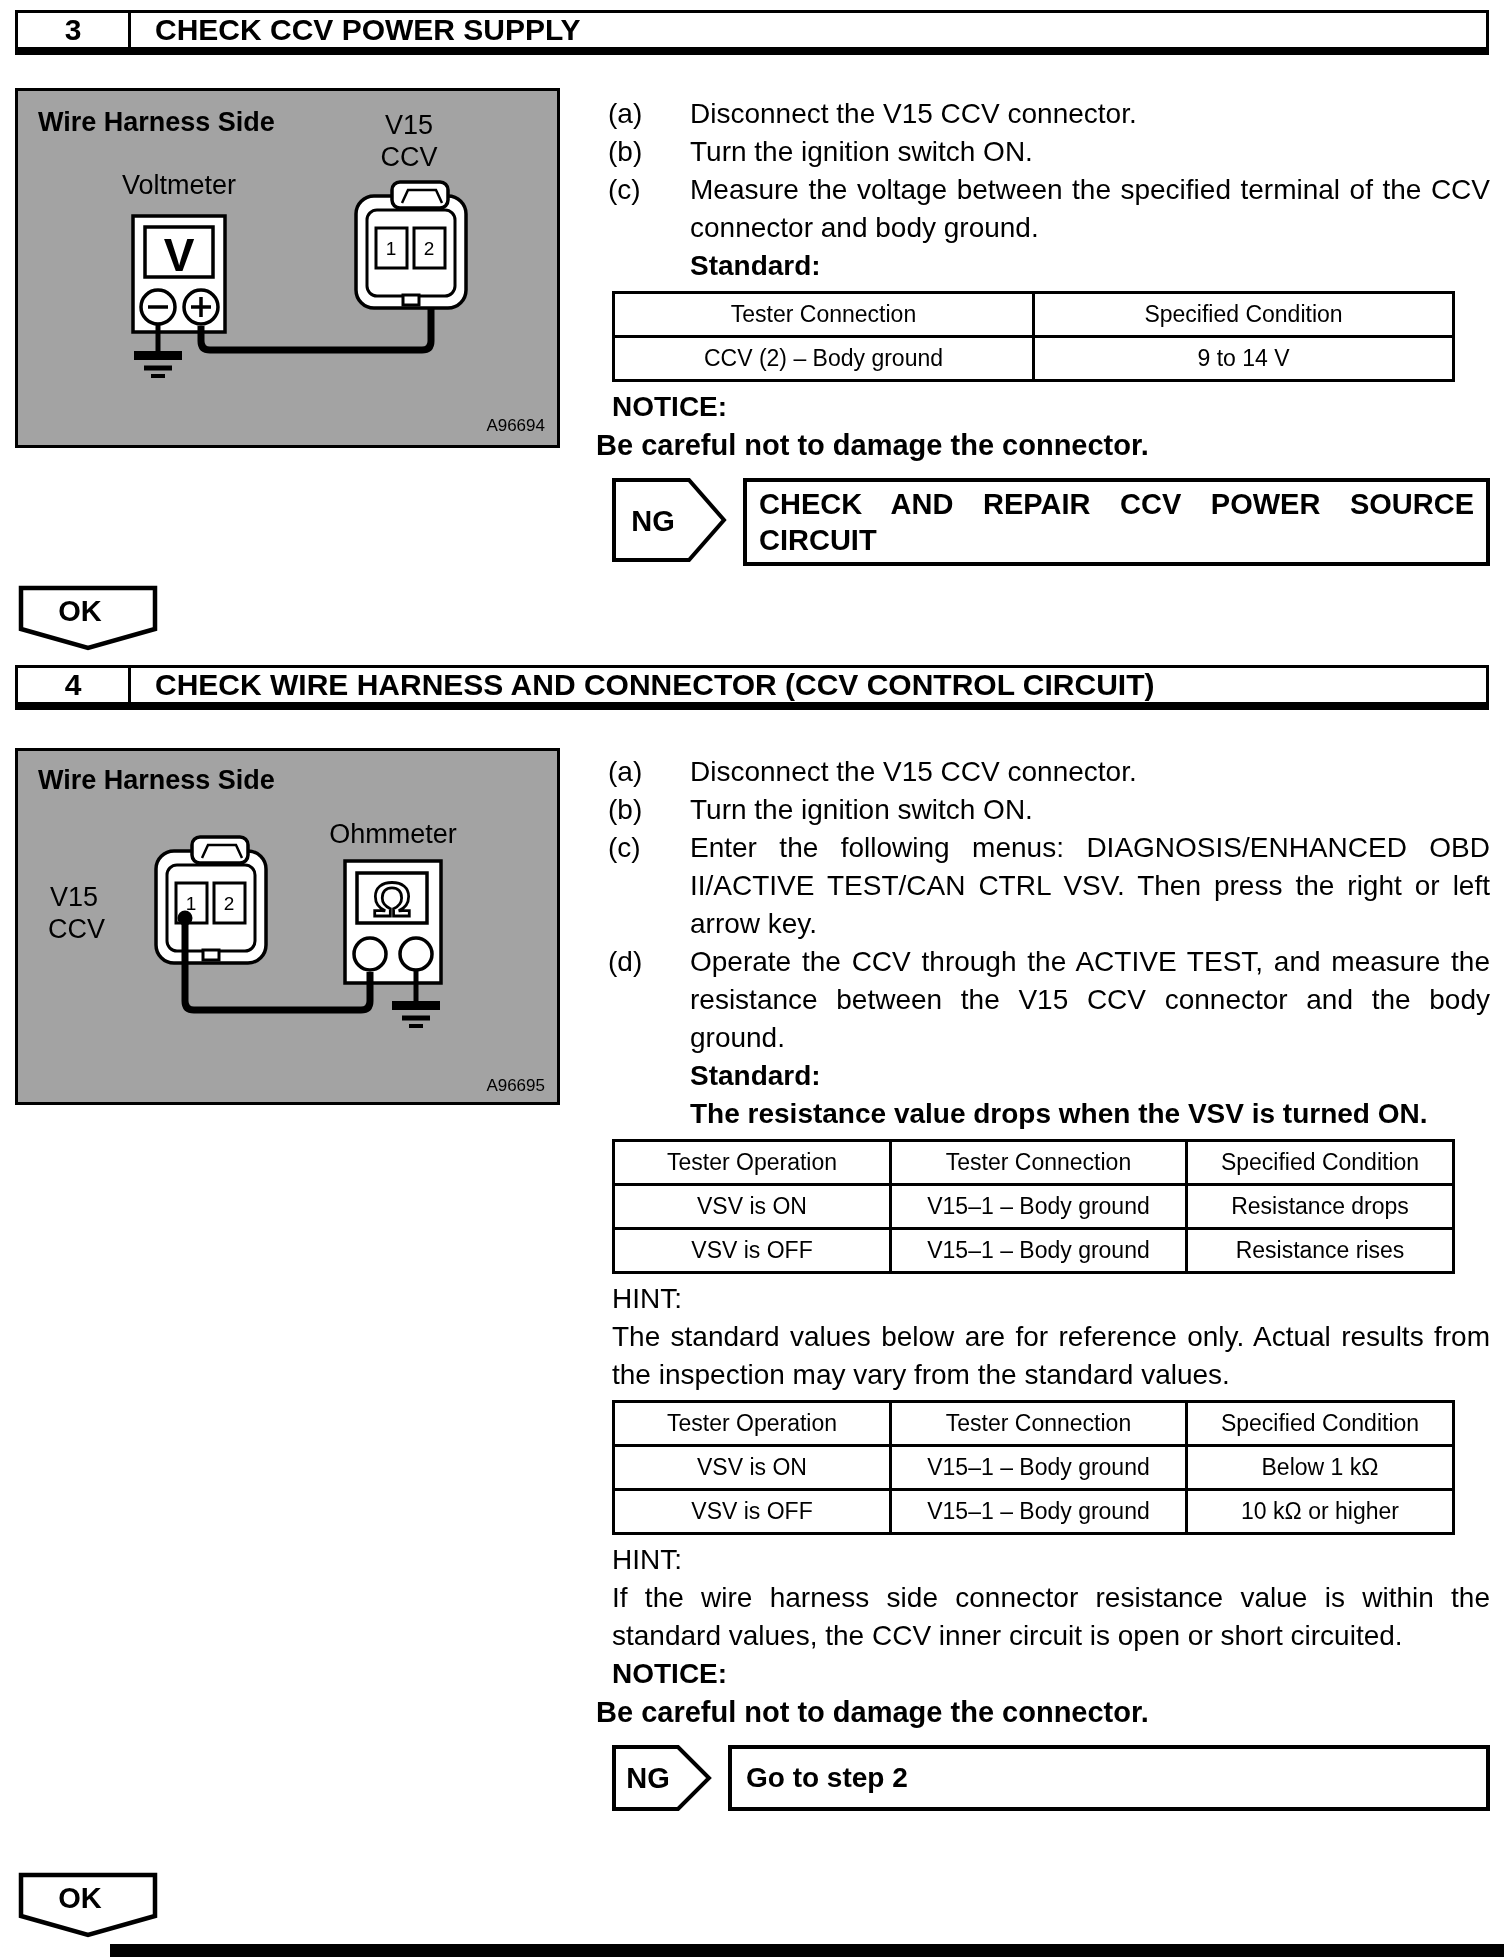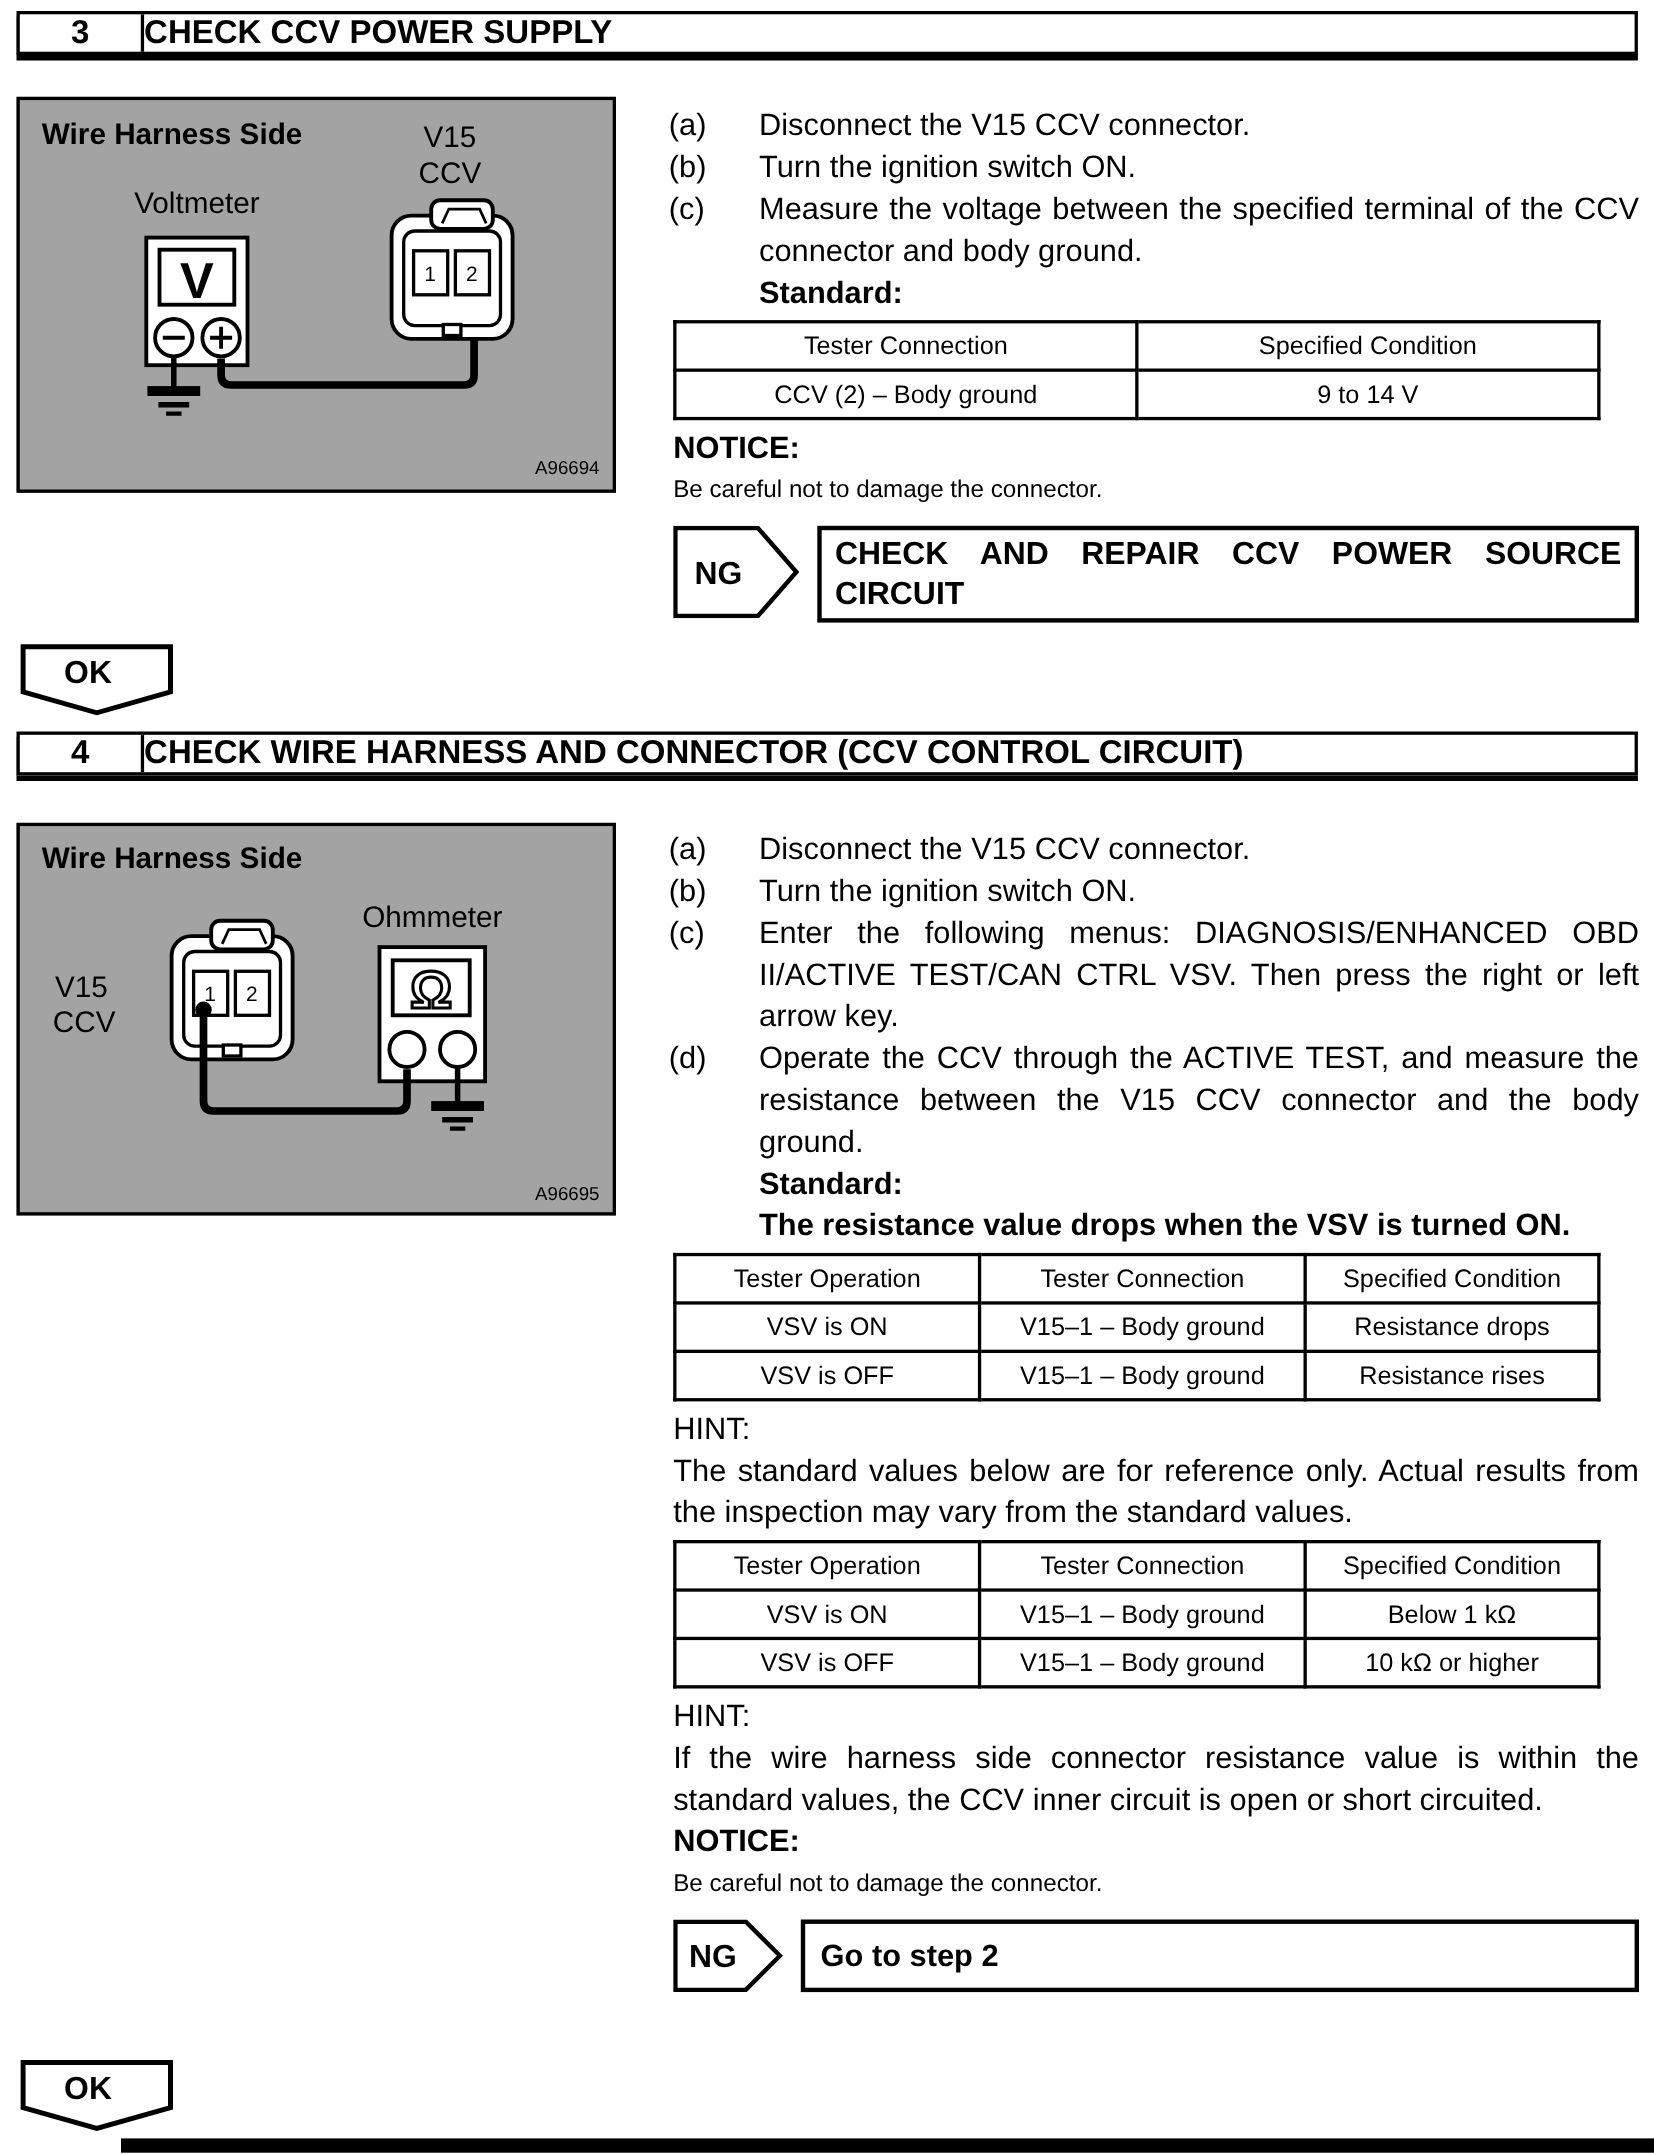--- a/index.html
+++ b/index.html
@@ -11,21 +11,21 @@
   .step-header{
     position:absolute;left:15px;width:1474px;height:40px;
     border:3px solid #000;box-shadow:0 5px 0 #000;background:#fff;
     display:flex;align-items:stretch;box-sizing:border-box;
   }
   .step-num{
     width:110px;border-right:3px solid #000;display:flex;align-items:center;
     justify-content:center;font-weight:bold;font-size:30px;
   }
   .step-title{
-    display:flex;align-items:center;font-weight:bold;font-size:30px;
+    display:flex;align-items:center;padding-left:24px;font-weight:bold;font-size:30px;
     white-space:nowrap;
   }
   
   .figure{
     position:absolute;left:15px;width:545px;border:3px solid #000;
     box-sizing:border-box;background:#a3a3a3;
   }
   .figure svg{display:block;}
   svg text{font-family:"Liberation Sans","DejaVu Sans",sans-serif;}
   .fig-label-bold{font-weight:bold;font-size:27px;fill:#000;}
@@ -38,21 +38,21 @@
   .shape{stroke:#000;fill:#fff;}
   
   .col{position:absolute;left:596px;width:894px;}
   .li{display:flex;font-size:28px;line-height:38px;}
   .li .letter{flex:none;width:94px;padding-left:12px;box-sizing:border-box;}
   .li .txt{flex:1;text-align:justify;}
   .lbl-ind{margin-left:94px;font-weight:bold;font-size:28px;line-height:38px;}
   .bold-ind{margin-left:94px;font-weight:bold;font-size:28px;line-height:38px;text-align:justify;width:800px;box-sizing:border-box;}
   .plain-lbl{margin-left:16px;font-size:28px;line-height:38px;}
   .notice-lbl{margin-left:16px;font-weight:bold;font-size:28px;line-height:38px;}
-  .notice-txt{margin-left:16px;font-weight:normal;font-size:22px;line-height:38px;}
+  .notice-txt{margin-left:0;font-weight:bold;font-size:29px;line-height:38px;}
   .para{margin-left:16px;width:878px;font-size:28px;line-height:38px;text-align:justify;box-sizing:border-box;}
   
   .spec-table{
     border-collapse:collapse;margin:6px 0 6px 16px;table-layout:fixed;width:840px;background:#fff;
   }
   .spec-table th,.spec-table td{
     border:3px solid #000;font-weight:normal;font-size:23px;text-align:center;
     height:41px;padding:0 4px;overflow:hidden;
   }
   

